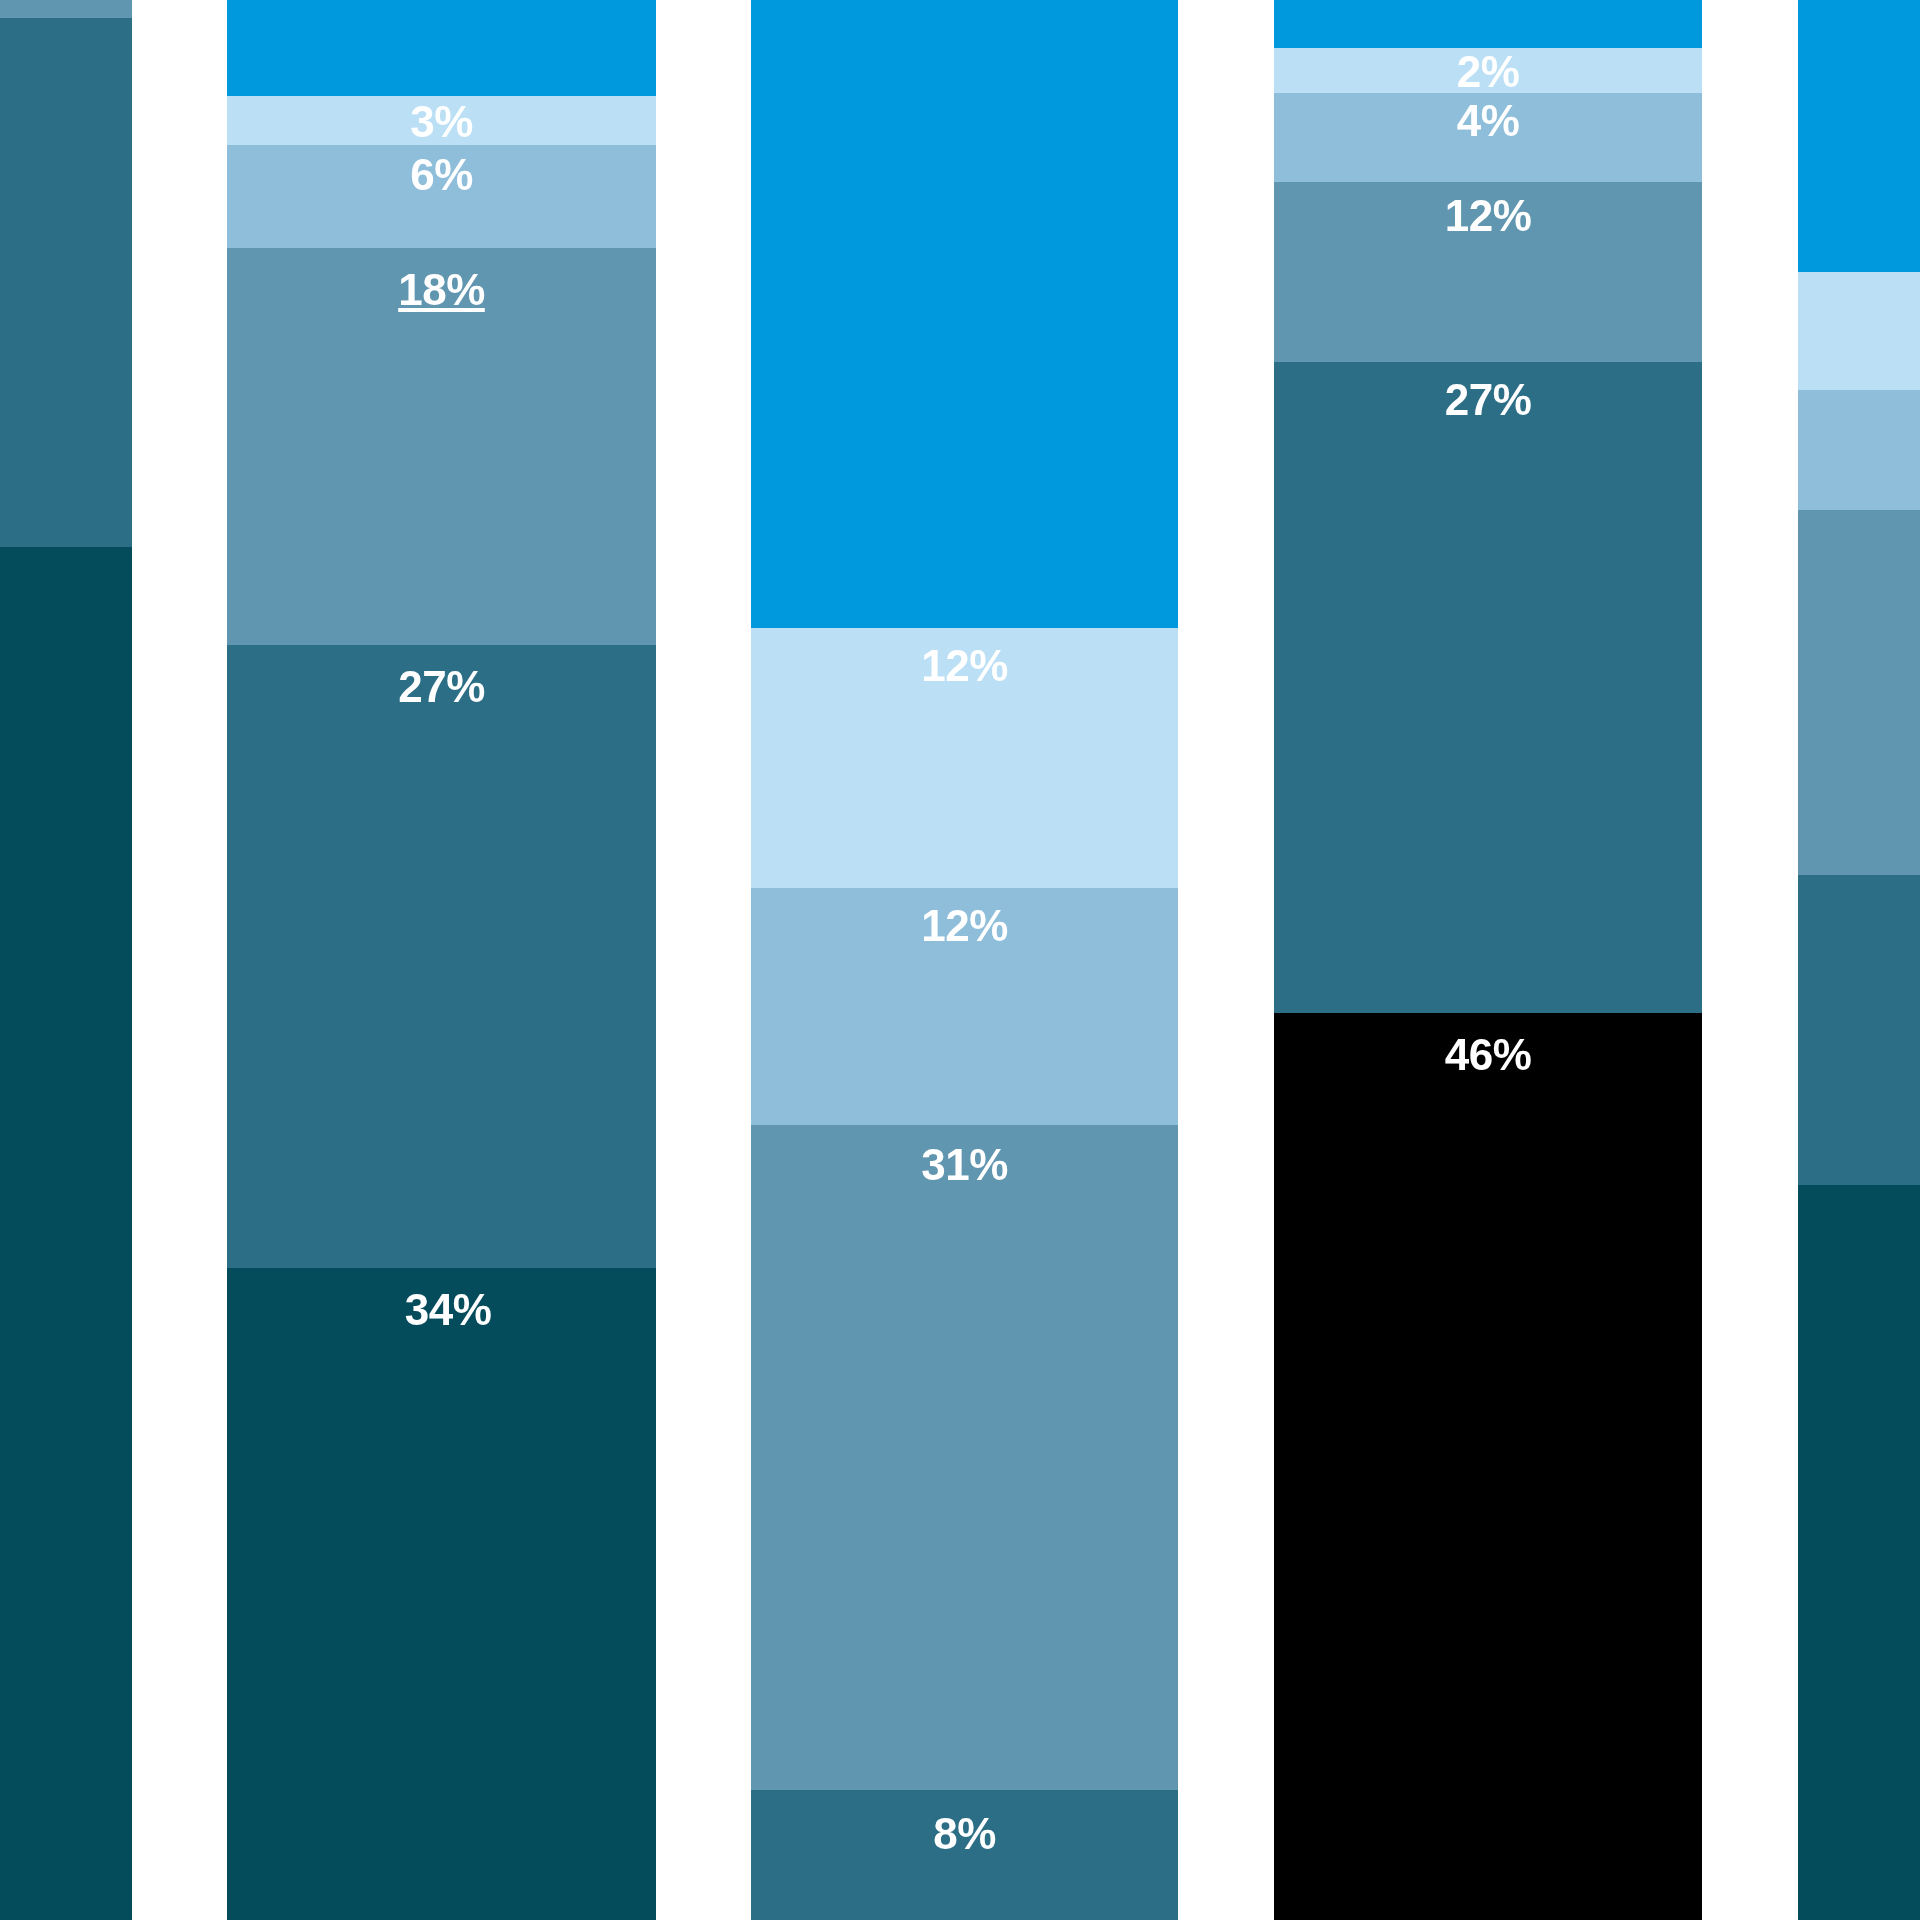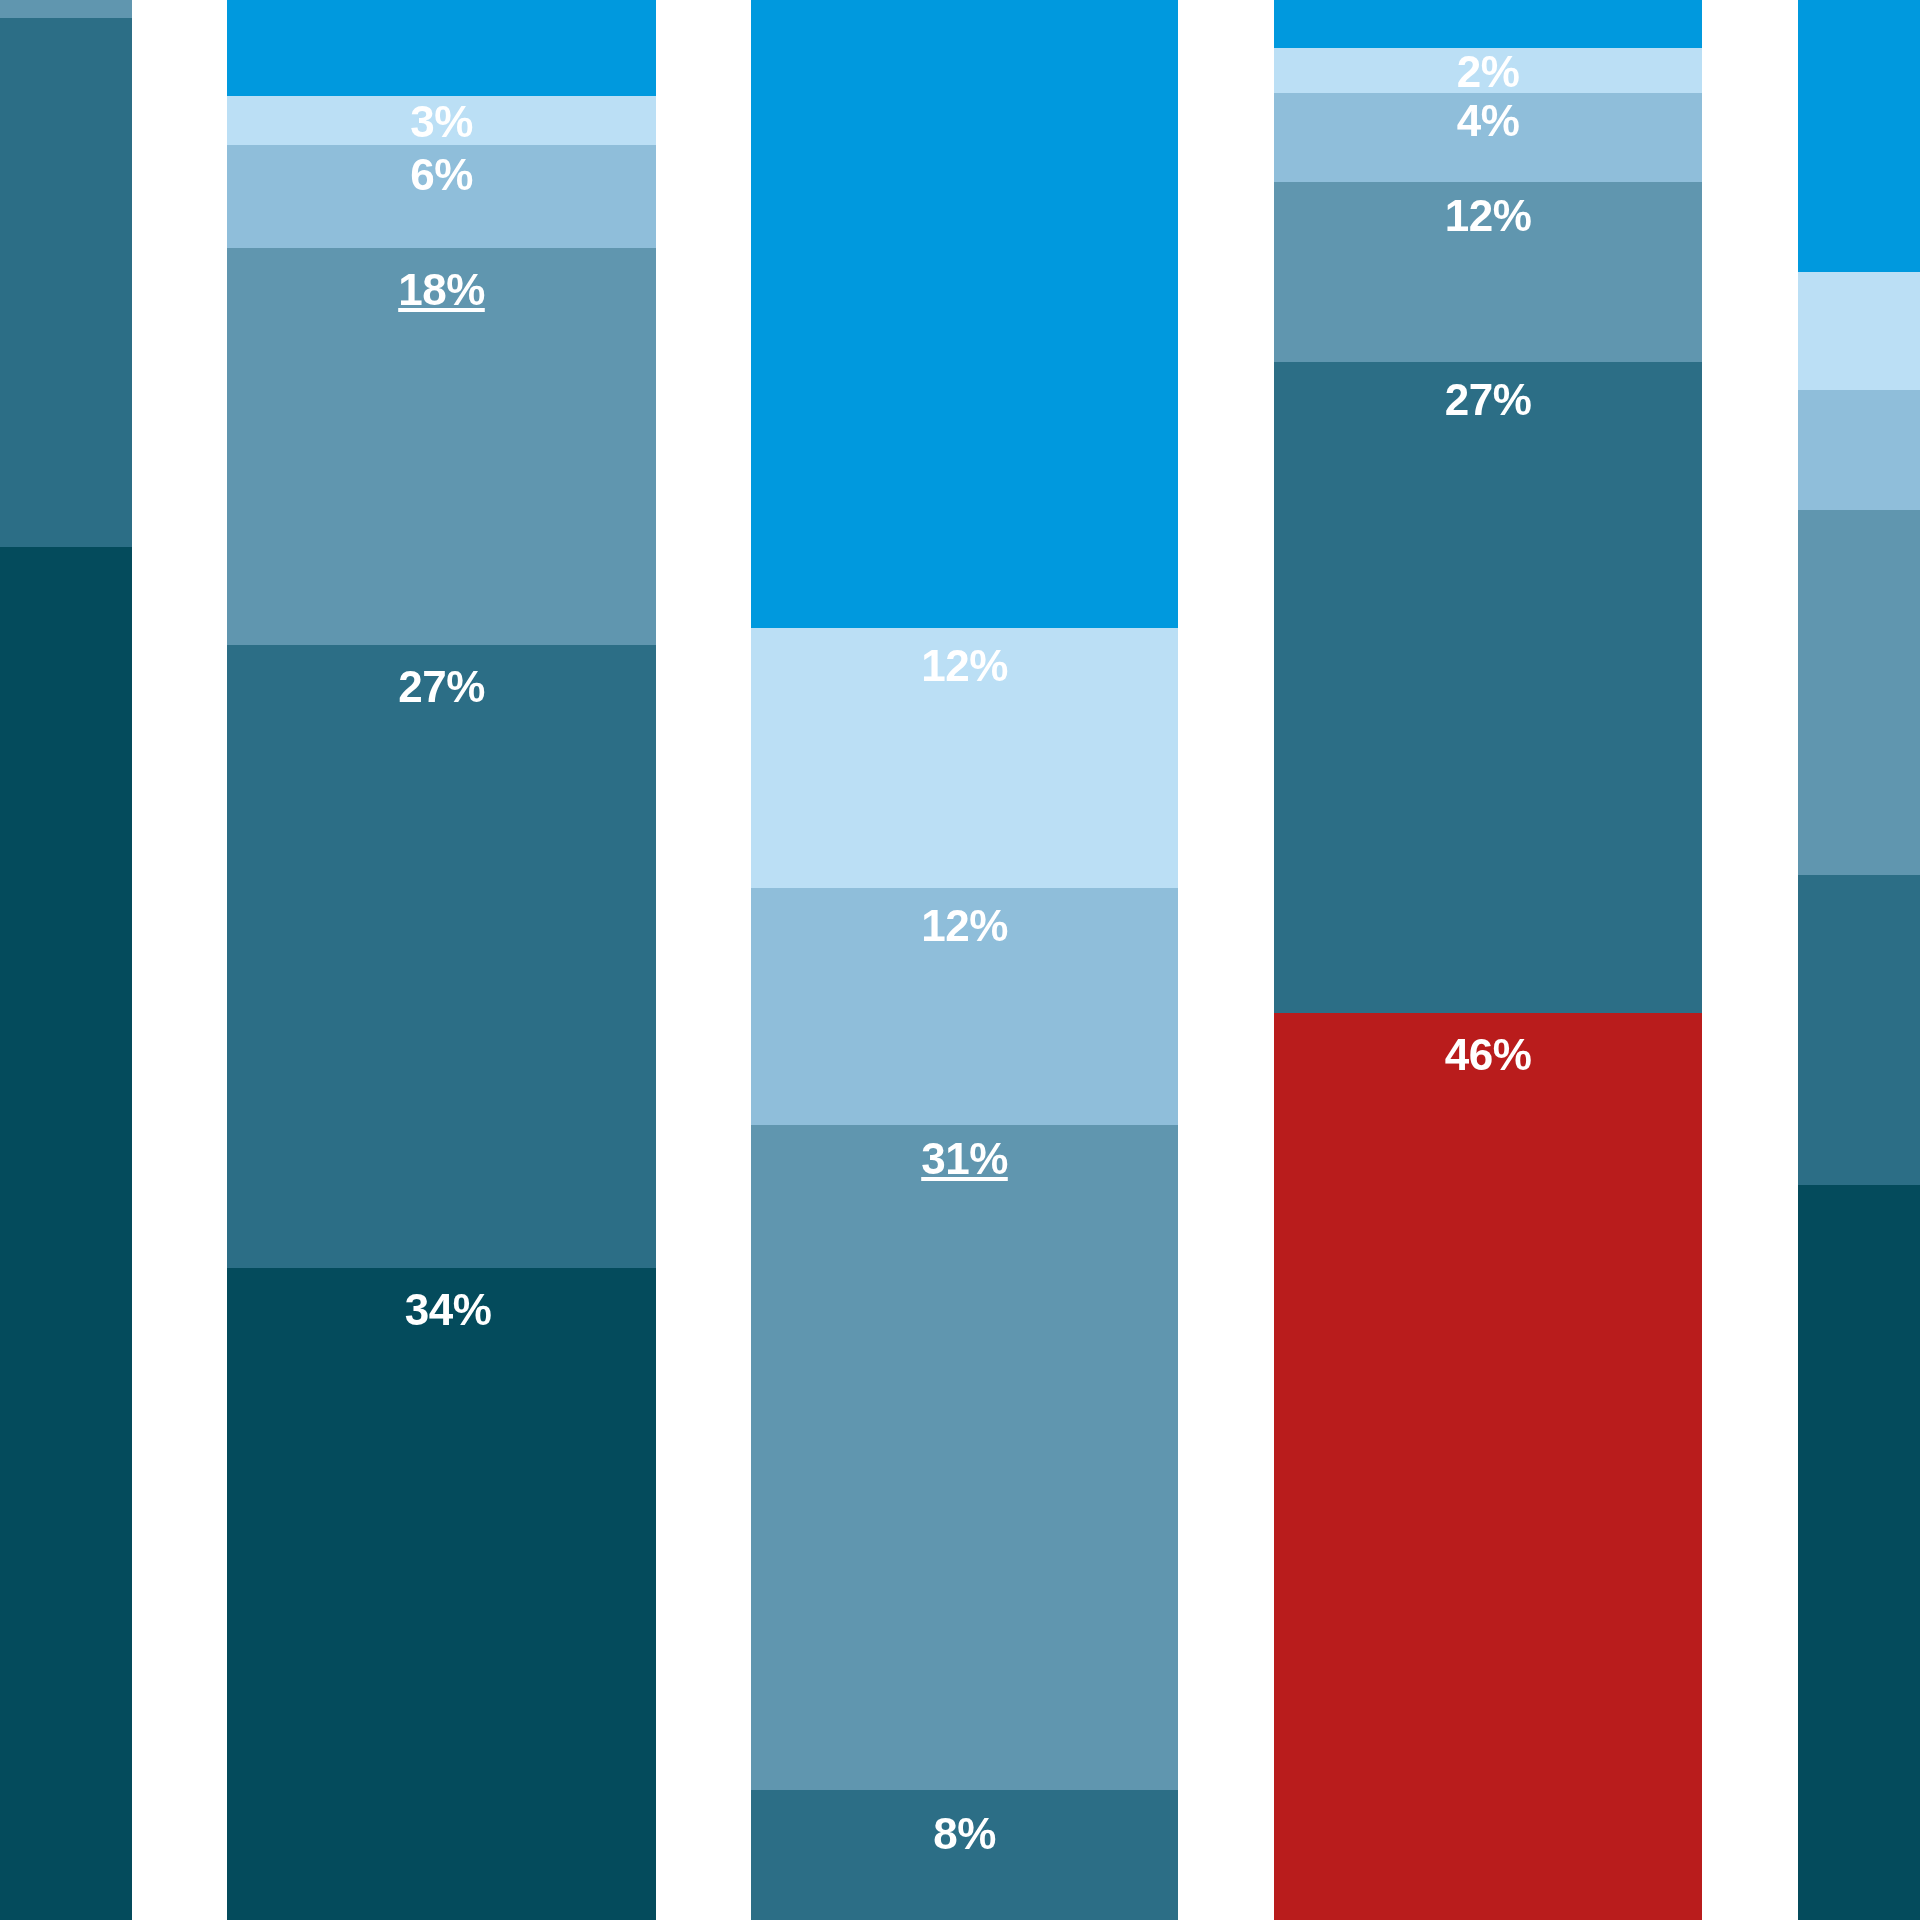--- a/index.html
+++ b/index.html
@@ -89,21 +89,21 @@
     <div class="bar-segment" style="top:0px; height:628px; background:#0099DE;">
       
     </div>
     <div class="bar-segment" style="top:628px; height:260px; background:#BBDFF5;">
       <span class="segment-label" style="padding-top: 16px; display: block;">12%</span>
     </div>
     <div class="bar-segment" style="top:888px; height:237px; background:#8FBEDA;">
       <span class="segment-label" style="padding-top: 16px; display: block;">12%</span>
     </div>
     <div class="bar-segment" style="top:1125px; height:665px; background:#6096AF;">
-      <span class="segment-label" style="padding-top: 12px; display: block; text-decoration: underline;">31%</span>
+      <span class="segment-label" style="padding-top: 18px; display: block;">31%</span>
     </div>
     <div class="bar-segment" style="top:1790px; height:130px; background:#2C6E86;">
       <span class="segment-label" style="padding-top: 22px; display: block;">8%</span>
     </div>
   </div>
 
   <div class="bar-column" style="left:1274px; width:428px;">
     <div class="bar-segment" style="top:0px; height:48px; background:#0099DE;">
       
     </div>
@@ -112,21 +112,21 @@
     </div>
     <div class="bar-segment" style="top:93px; height:89px; background:#8FBEDA;">
       <span class="segment-label" style="padding-top: 6px; display: block;">4%</span>
     </div>
     <div class="bar-segment" style="top:182px; height:180px; background:#6096AF;">
       <span class="segment-label" style="padding-top: 12px; display: block;">12%</span>
     </div>
     <div class="bar-segment" style="top:362px; height:651px; background:#2C6E86;">
       <span class="segment-label" style="padding-top: 16px; display: block;">27%</span>
     </div>
-    <div class="bar-segment" style="top:1013px; height:907px; background:#b91c1c;">
+    <div class="bar-segment" style="top:1013px; height:907px; background:#000000;">
       <span class="segment-label" style="padding-top: 20px; display: block;">46%</span>
     </div>
   </div>
 
   <div class="bar-column" style="left:1798px; width:122px;">
     <div class="bar-segment" style="top:0px; height:272px; background:#0099DE;">
       
     </div>
     <div class="bar-segment" style="top:272px; height:118px; background:#BBDFF5;">
       

